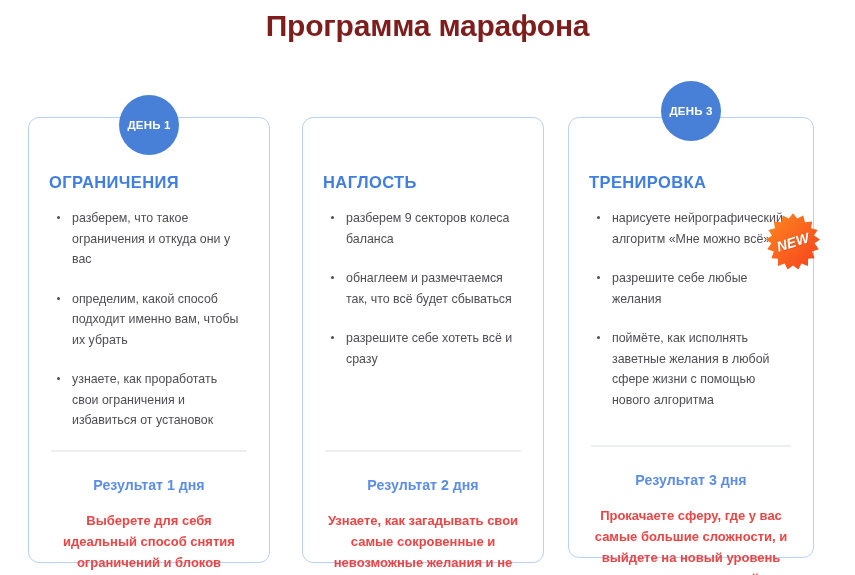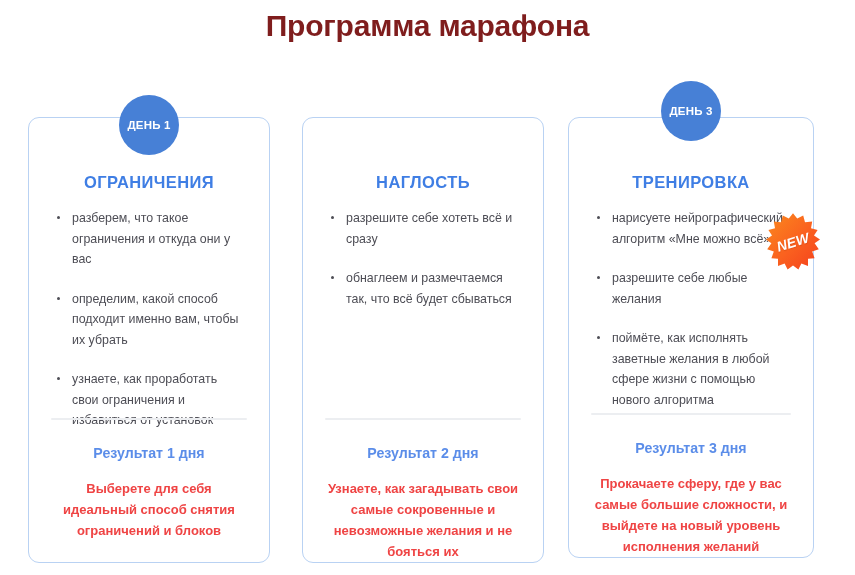--- a/index.html
+++ b/index.html
@@ -70,21 +70,20 @@
     align-items: center;
     justify-content: center;
     z-index: 5;
   }
   .badge-1 { top: 95px; left: 119px; }
   .badge-2 { top: 81px; left: 391px; }
   .badge-3 { top: 81px; left: 661px; }
 
   
   .card-heading {
-    text-align: center;
     font-size: 16.5px;
     font-weight: bold;
     color: #3f7ee4;
     letter-spacing: 0.4px;
     margin-top: 55px;
   }
 
   
   .bullets {
     list-style: none;
@@ -108,20 +107,21 @@
     height: 3.4px;
     border-radius: 50%;
     background: #4d4d55;
   }
 
   
   .result-block {
     position: absolute;
     left: 20px;
     right: 20px;
+    margin-top: 32px;
   }
   .card-1 .result-block { top: 300px; }
   .card-2 .result-block { top: 300px; }
   .card-3 .result-block { top: 295px; }
 
   .divider {
     height: 2px;
     background: #eceef1;
     border-radius: 1px;
     margin: 0 2px;
@@ -190,22 +190,23 @@
       <div class="result-block">
         <div class="divider"></div>
         <div class="result-title">Результат 1 дня</div>
         <div class="result-text">Выберете для себя идеальный способ снятия ограничений и блоков</div>
       </div>
     </div>
 
     <div class="card card-2">
       <div class="card-heading">НАГЛОСТЬ</div>
       <ul class="bullets">
+        <li>разберем 9 секторов колеса баланса</li>
+        <li>обнаглеем и размечтаемся так, что всё будет сбываться</li>
         <li>разрешите себе хотеть всё и сразу</li>
-        <li>обнаглеем и размечтаемся так, что всё будет сбываться</li>
       </ul>
       <div class="result-block">
         <div class="divider"></div>
         <div class="result-title">Результат 2 дня</div>
         <div class="result-text">Узнаете, как загадывать свои самые сокровенные и невозможные желания и не бояться их</div>
       </div>
     </div>
 
     <div class="card card-3">
       <div class="card-heading">ТРЕНИРОВКА</div>

